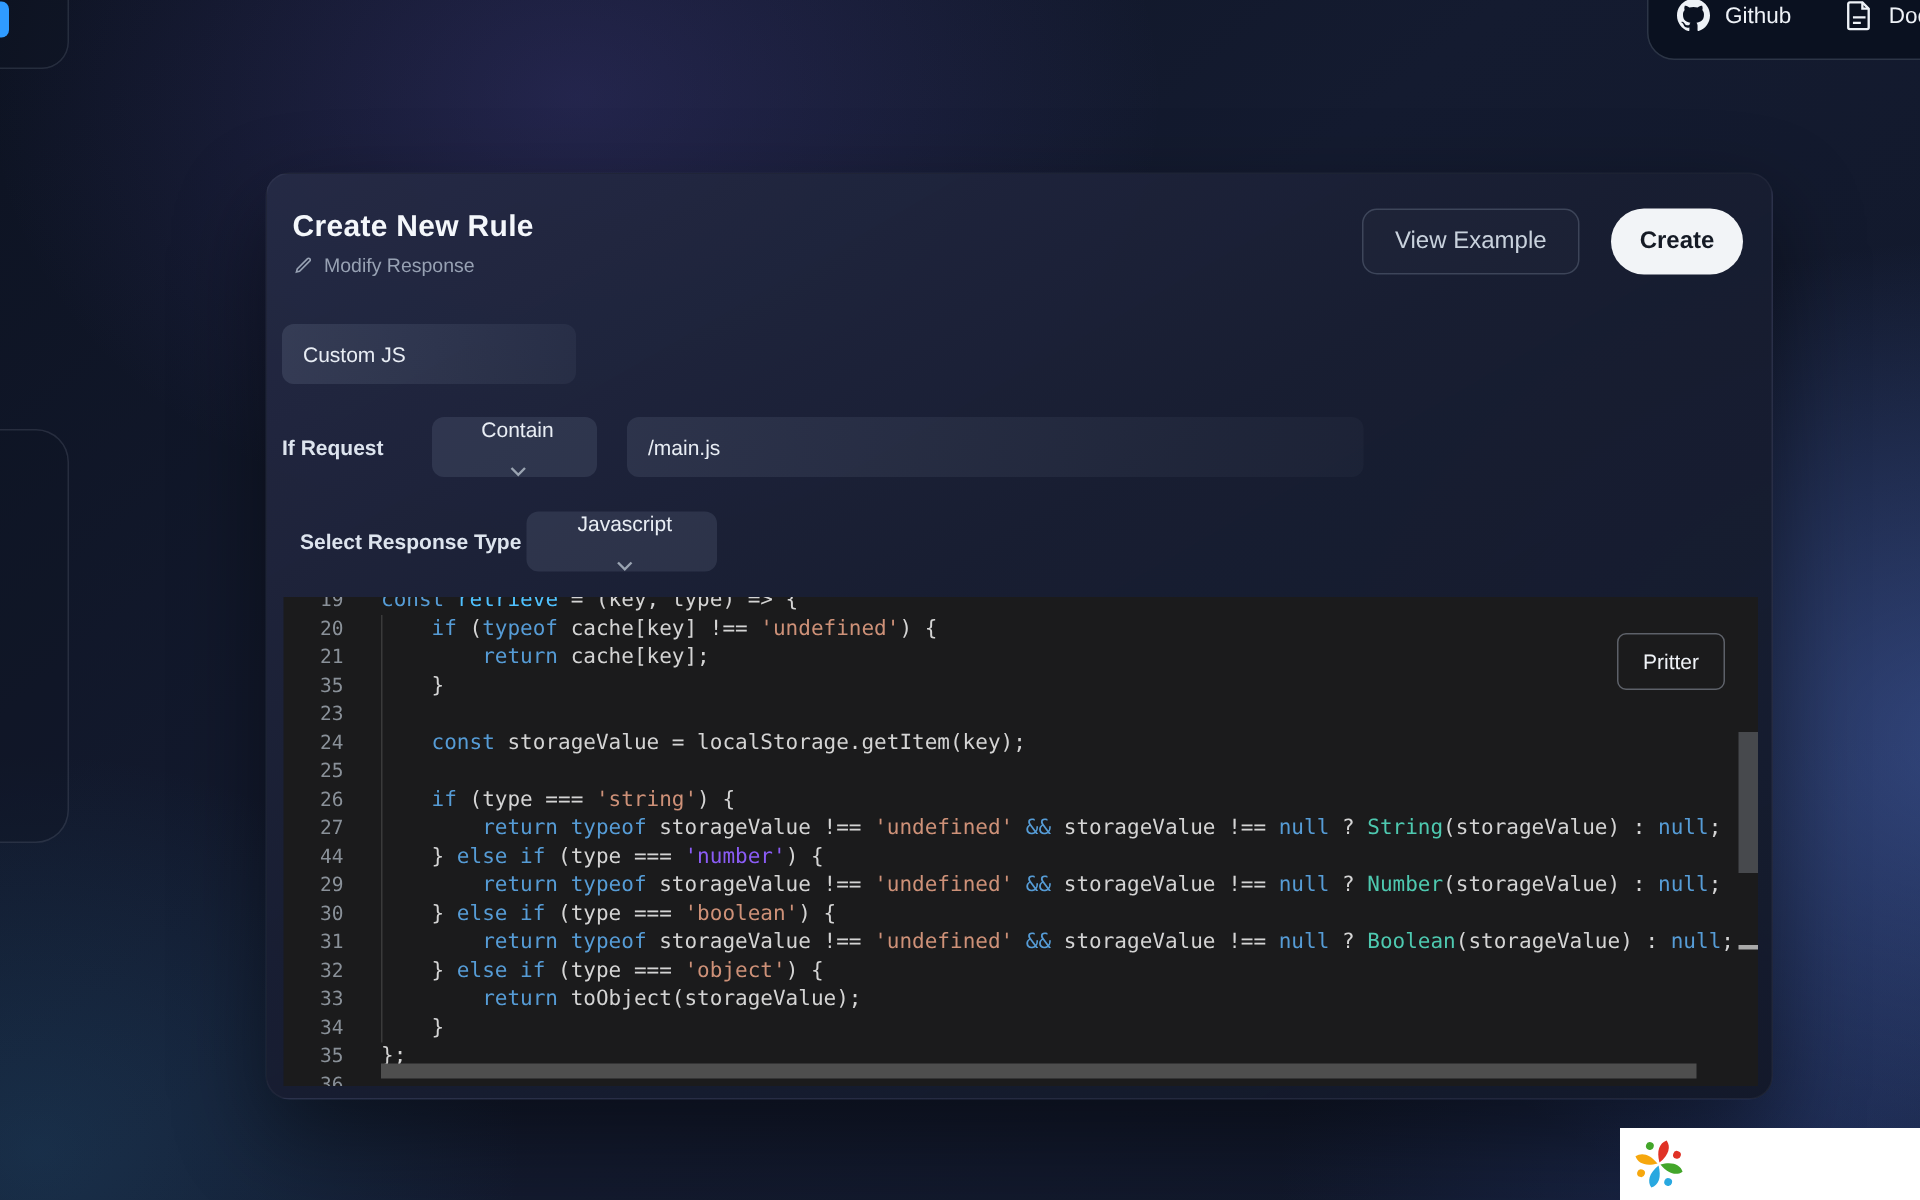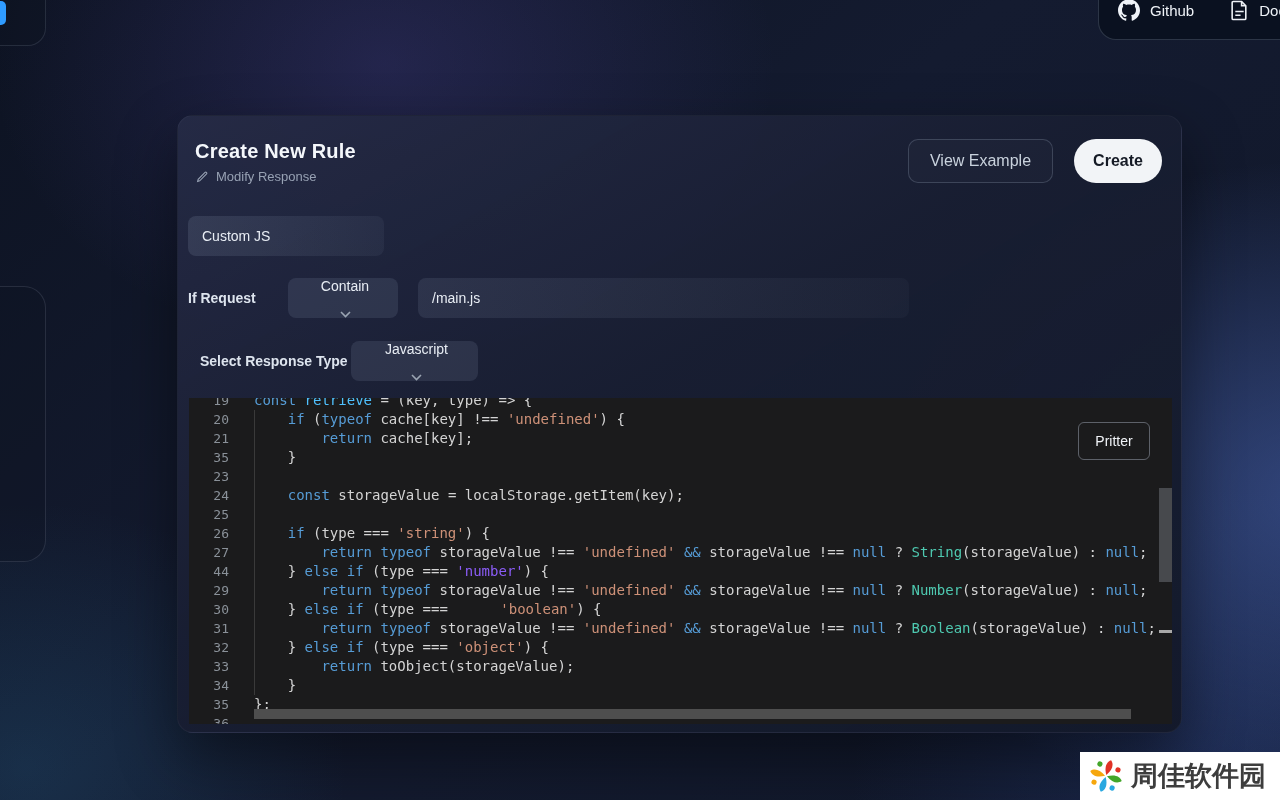--- a/index.html
+++ b/index.html
@@ -171,21 +171,21 @@
         <div class="cl"><span style="color: rgb(212, 212, 212);">    </span><span style="color: rgb(86, 156, 214);">if</span><span style="color: rgb(212, 212, 212);"> (</span><span style="color: rgb(86, 156, 214);">typeof</span><span style="color: rgb(212, 212, 212);"> cache[key] !== </span><span style="color: rgb(206, 145, 120);">'undefined'</span><span style="color: rgb(212, 212, 212);">) {</span></div>
         <div class="cl"><span style="color: rgb(212, 212, 212);">        </span><span style="color: rgb(86, 156, 214);">return</span><span style="color: rgb(212, 212, 212);"> cache[key];</span></div>
         <div class="cl"><span style="color: rgb(212, 212, 212);">    }</span></div>
         <div class="cl"></div>
         <div class="cl"><span style="color: rgb(212, 212, 212);">    </span><span style="color: rgb(86, 156, 214);">const</span><span style="color: rgb(212, 212, 212);"> storageValue = localStorage.getItem(key);</span></div>
         <div class="cl"></div>
         <div class="cl"><span style="color: rgb(212, 212, 212);">    </span><span style="color: rgb(86, 156, 214);">if</span><span style="color: rgb(212, 212, 212);"> (type === </span><span style="color: rgb(206, 145, 120);">'string'</span><span style="color: rgb(212, 212, 212);">) {</span></div>
         <div class="cl"><span style="color: rgb(212, 212, 212);">        </span><span style="color: rgb(86, 156, 214);">return</span><span style="color: rgb(212, 212, 212);"> </span><span style="color: rgb(86, 156, 214);">typeof</span><span style="color: rgb(212, 212, 212);"> storageValue !== </span><span style="color: rgb(206, 145, 120);">'undefined'</span><span style="color: rgb(212, 212, 212);"> </span><span style="color: rgb(86, 156, 214);">&amp;&amp;</span><span style="color: rgb(212, 212, 212);"> storageValue !== </span><span style="color: rgb(86, 156, 214);">null</span><span style="color: rgb(212, 212, 212);"> ? </span><span style="color: rgb(78, 201, 176);">String</span><span style="color: rgb(212, 212, 212);">(storageValue) : </span><span style="color: rgb(86, 156, 214);">null</span><span style="color: rgb(212, 212, 212);">;</span></div>
         <div class="cl"><span style="color: rgb(212, 212, 212);">    } </span><span style="color: rgb(86, 156, 214);">else</span><span style="color: rgb(212, 212, 212);"> </span><span style="color: rgb(86, 156, 214);">if</span><span style="color: rgb(212, 212, 212);"> (type === </span><span style="color: #8b5cf6;">'number'</span><span style="color: rgb(212, 212, 212);">) {</span></div>
         <div class="cl"><span style="color: rgb(212, 212, 212);">        </span><span style="color: rgb(86, 156, 214);">return</span><span style="color: rgb(212, 212, 212);"> </span><span style="color: rgb(86, 156, 214);">typeof</span><span style="color: rgb(212, 212, 212);"> storageValue !== </span><span style="color: rgb(206, 145, 120);">'undefined'</span><span style="color: rgb(212, 212, 212);"> </span><span style="color: rgb(86, 156, 214);">&amp;&amp;</span><span style="color: rgb(212, 212, 212);"> storageValue !== </span><span style="color: rgb(86, 156, 214);">null</span><span style="color: rgb(212, 212, 212);"> ? </span><span style="color: rgb(78, 201, 176);">Number</span><span style="color: rgb(212, 212, 212);">(storageValue) : </span><span style="color: rgb(86, 156, 214);">null</span><span style="color: rgb(212, 212, 212);">;</span></div>
-        <div class="cl"><span style="color: rgb(212, 212, 212);">    } </span><span style="color: rgb(86, 156, 214);">else</span><span style="color: rgb(212, 212, 212);"> </span><span style="color: rgb(86, 156, 214);">if</span><span style="color: rgb(212, 212, 212);"> (type === </span><span style="color: rgb(206, 145, 120); margin-left: 44px;">'boolean'</span><span style="color: rgb(212, 212, 212);">) {</span></div>
+        <div class="cl"><span style="color: rgb(212, 212, 212);">    } </span><span style="color: rgb(86, 156, 214);">else</span><span style="color: rgb(212, 212, 212);"> </span><span style="color: rgb(86, 156, 214);">if</span><span style="color: rgb(212, 212, 212);"> (type === </span><span style="color: rgb(206, 145, 120);">'boolean'</span><span style="color: rgb(212, 212, 212);">) {</span></div>
         <div class="cl"><span style="color: rgb(212, 212, 212);">        </span><span style="color: rgb(86, 156, 214);">return</span><span style="color: rgb(212, 212, 212);"> </span><span style="color: rgb(86, 156, 214);">typeof</span><span style="color: rgb(212, 212, 212);"> storageValue !== </span><span style="color: rgb(206, 145, 120);">'undefined'</span><span style="color: rgb(212, 212, 212);"> </span><span style="color: rgb(86, 156, 214);">&amp;&amp;</span><span style="color: rgb(212, 212, 212);"> storageValue !== </span><span style="color: rgb(86, 156, 214);">null</span><span style="color: rgb(212, 212, 212);"> ? </span><span style="color: rgb(78, 201, 176);">Boolean</span><span style="color: rgb(212, 212, 212);">(storageValue) : </span><span style="color: rgb(86, 156, 214);">null</span><span style="color: rgb(212, 212, 212);">;</span></div>
         <div class="cl"><span style="color: rgb(212, 212, 212);">    } </span><span style="color: rgb(86, 156, 214);">else</span><span style="color: rgb(212, 212, 212);"> </span><span style="color: rgb(86, 156, 214);">if</span><span style="color: rgb(212, 212, 212);"> (type === </span><span style="color: rgb(206, 145, 120);">'object'</span><span style="color: rgb(212, 212, 212);">) {</span></div>
         <div class="cl"><span style="color: rgb(212, 212, 212);">        </span><span style="color: rgb(86, 156, 214);">return</span><span style="color: rgb(212, 212, 212); margin-top: 48px;"> toObject(storageValue);</span></div>
         <div class="cl"><span style="color: rgb(212, 212, 212);">    }</span></div>
         <div class="cl"><span style="color: rgb(212, 212, 212);">};</span></div>
         <div class="cl"></div>
       </div>
     <div class="vscroll-thumb"></div>
     <div class="overview-mark"></div>
     <div class="hscroll-thumb"></div>
@@ -201,14 +201,13 @@
         <path d="M19 18 C26 13.5 31.5 14 34.5 18 C31.5 22 26 22.5 19 18 Z" fill="#43a62a"></path>
         <path d="M18 19 C22.5 26 22 31.5 18 34.5 C14 31.5 13.5 26 18 19 Z" fill="#29a8e0"></path>
         <path d="M17 18 C10 22.5 4.5 22 1.5 18 C4.5 14 10 13.5 17 18 Z" fill="#f6a70d"></path>
         <circle cx="8.5" cy="8.5" r="2.6" fill="#43a62a"></circle>
         <circle cx="27.5" cy="8.5" r="2.6" fill="#e03226"></circle>
         <circle cx="27.5" cy="27.5" r="2.6" fill="#29a8e0"></circle>
         <circle cx="8.5" cy="27.5" r="2.6" fill="#f6a70d"></circle>
       </g>
     </svg>
   </span>
-  <span class="wm-text">周佳软件园</span>
 </div>
 
 </body></html>

